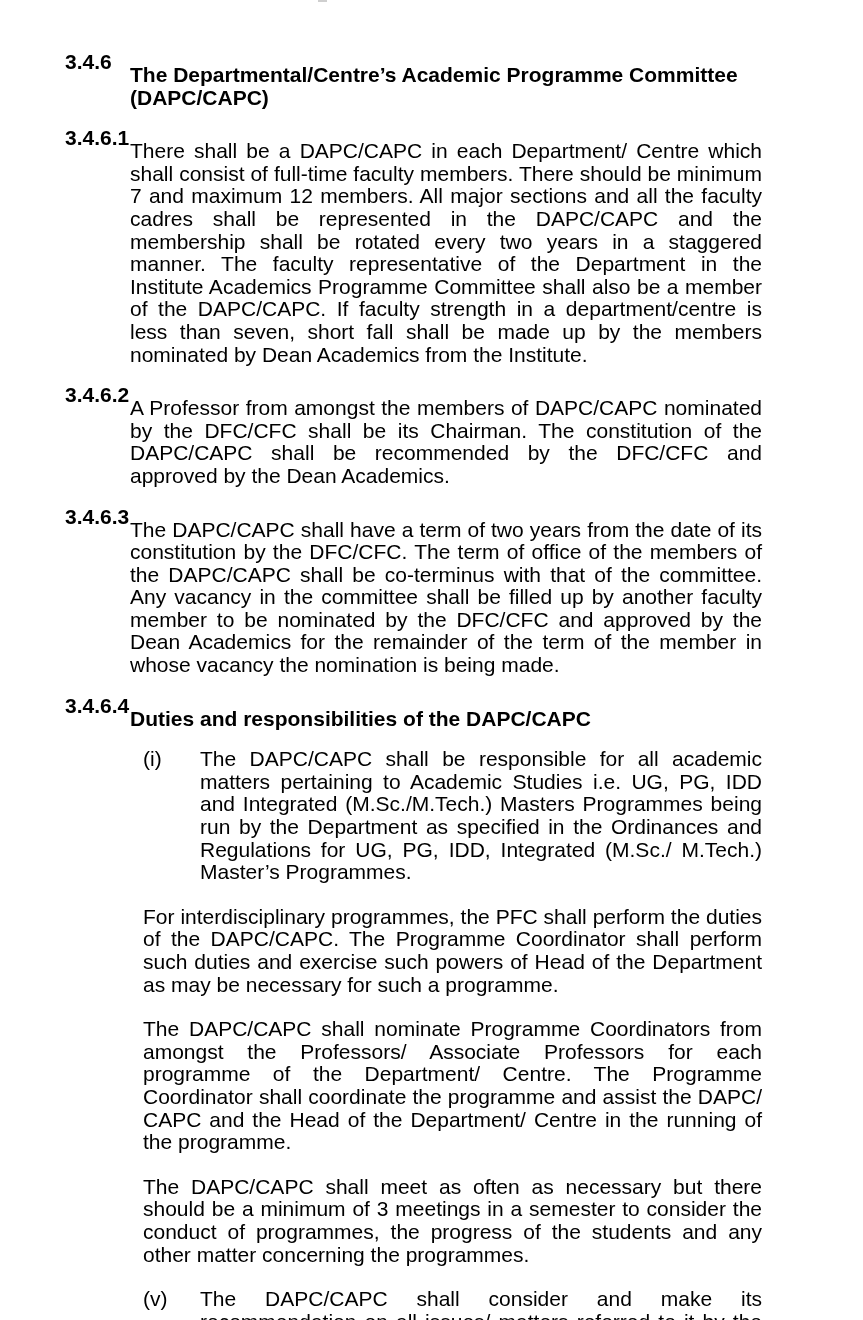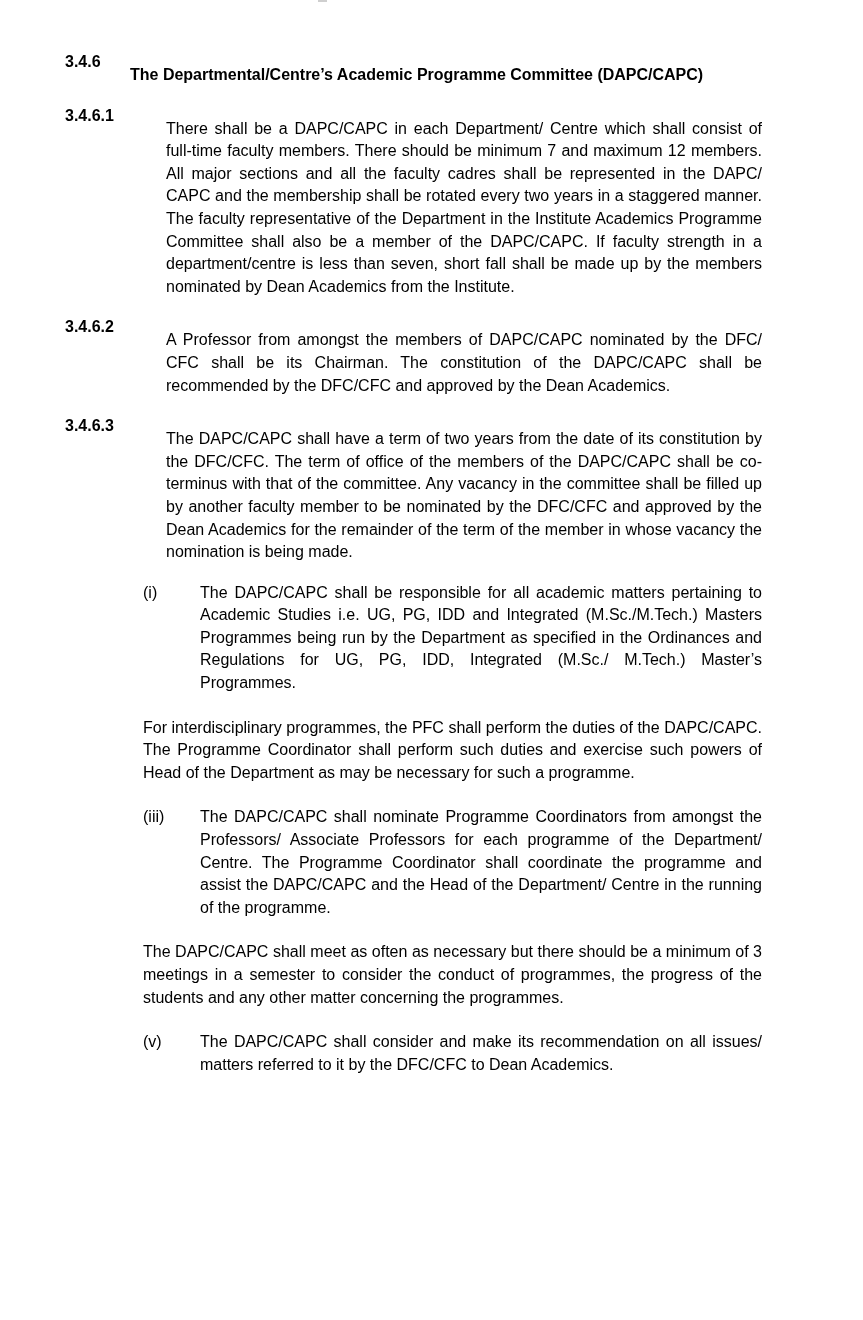--- a/index.html
+++ b/index.html
@@ -8,21 +8,21 @@
     background: #ffffff;
   }
   .page {
     position: relative;
     width: 863px;
     height: 1320px;
     box-sizing: border-box;
     background: #ffffff;
     color: #000000;
     font-family: "Liberation Sans", "DejaVu Sans", sans-serif;
-    font-size: 16px;
+    font-size: 21px;
     line-height: 22.6px;
     padding: 51px 101px 0 65px;
     overflow: hidden;
   }
   .artifact {
     position: absolute;
     top: 0;
     left: 318px;
     width: 9px;
     height: 2px;
@@ -31,21 +31,21 @@
   .row { display: flex; }
   .num {
     width: 65px;
     flex-shrink: 0;
     font-weight: bold;
   }
   .tbody { flex: 1; margin-top: 13px; }
   .just { text-align: justify; }
   .bold { font-weight: bold; }
   .heading   { margin-bottom: 18px; }
-  .para      { margin-bottom: 18px; gap: 36px; }
+  .para      { margin-bottom: 18px; }
   .subheading{ margin-bottom: 18px; }
   .duty {
     display: flex;
     margin-left: 78px;
     margin-bottom: 22px;
   }
   .duty .dlabel {
     width: 57px;
     flex-shrink: 0;
   }
@@ -74,32 +74,35 @@
   <div class="row para">
     <div class="num">3.4.6.2</div>
     <div class="tbody just">A Professor from amongst the members of DAPC/​CAPC nominated by the DFC/​CFC shall be its Chairman. The constitution of the DAPC/​CAPC shall be recommended by the DFC/​CFC and approved by the Dean Academics.</div>
   </div>
 
   <div class="row para">
     <div class="num">3.4.6.3</div>
     <div class="tbody just">The DAPC/​CAPC shall have a term of two years from the date of its constitution by the DFC/​CFC. The term of office of the members of the DAPC/​CAPC shall be co-terminus with that of the committee. Any vacancy in the committee shall be filled up by another faculty member to be nominated by the DFC/​CFC and approved by the Dean Academics for the remainder of the term of the member in whose vacancy the nomination is being made.</div>
   </div>
 
+  <div class="row subheading">
+    <div class="num">3.4.6.4</div>
+    <div class="tbody bold">Duties and responsibilities of the DAPC/​CAPC</div>
+  </div>
 
   <div class="duty">
     <div class="dlabel">(i)</div>
     <div class="dtext">The DAPC/​CAPC shall be responsible for all academic matters pertaining to Academic Studies i.e. UG, PG, IDD and Integrated (M.Sc./​M.Tech.) Masters Programmes being run by the Department as specified in the Ordinances and Regulations for UG, PG, IDD, Integrated (M.Sc./​ M.Tech.) Master’s Programmes.</div>
   </div>
 
   <div class="duty">
     <div class="dtext">For interdisciplinary programmes, the PFC shall perform the duties of the DAPC/​CAPC. The Programme Coordinator shall perform such duties and exercise such powers of Head of the Department as may be necessary for such a programme.</div>
   </div>
 
   <div class="duty">
-    <div class="dlabel">(iii)</div>
     <div class="dtext">The DAPC/​CAPC shall nominate Programme Coordinators from amongst the Professors/​ Associate Professors for each programme of the Department/​ Centre. The Programme Coordinator shall coordinate the programme and assist the DAPC/​CAPC and the Head of the Department/​ Centre in the running of the programme.</div>
   </div>
 
   <div class="duty">
     <div class="dtext">The DAPC/​CAPC shall meet as often as necessary but there should be a minimum of 3 meetings in a semester to consider the conduct of programmes, the progress of the students and any other matter concerning the programmes.</div>
   </div>
 
   <div class="duty">
     <div class="dlabel">(v)</div>
     <div class="dtext">The DAPC/​CAPC shall consider and make its recommendation on all issues/​ matters referred to it by the DFC/​CFC to Dean Academics.</div>

